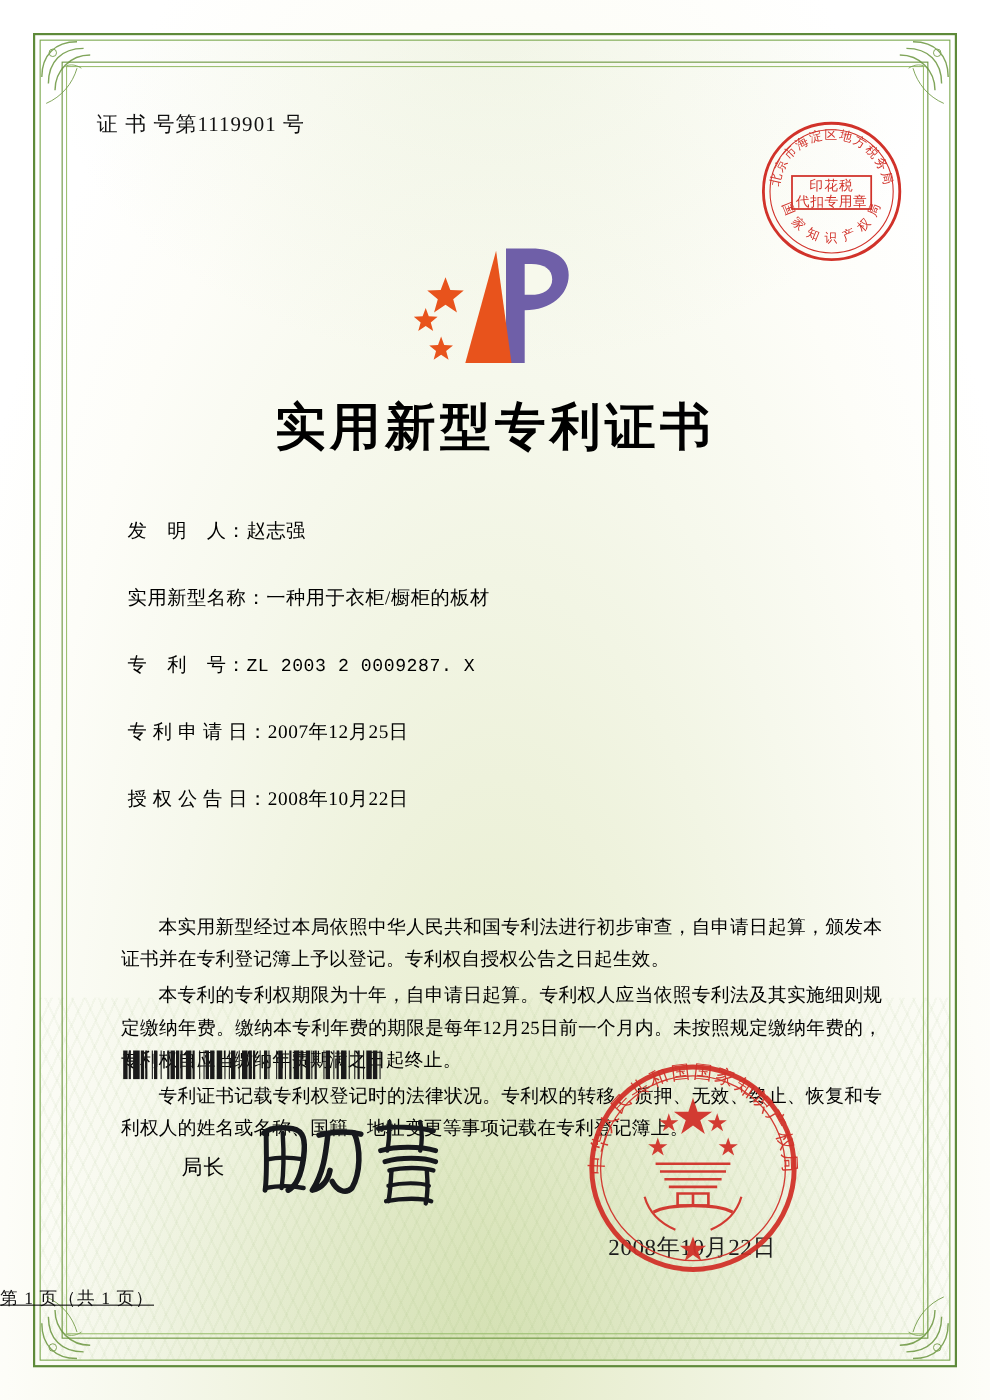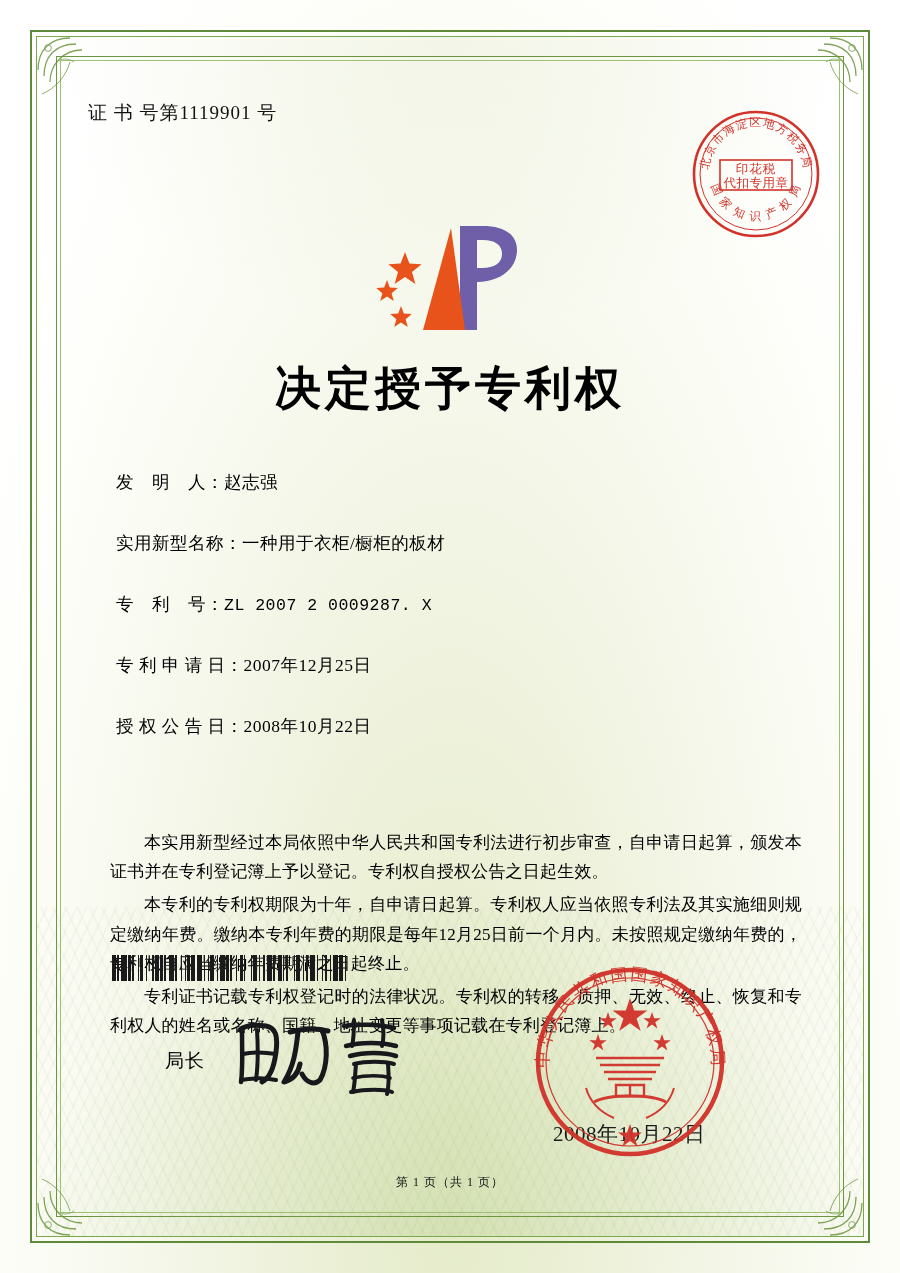--- a/index.html
+++ b/index.html
@@ -187,24 +187,25 @@
     top: 1120px;
     font-size: 21px;
     color: #1b1b1b;
     letter-spacing: 0.5px;
     font-family: "Liberation Serif", serif;
   }
   .page-no {
     position: absolute;
     left: 0; right: 0;
     bottom: 82px;
-    text-align: center;
-    font-size: 12px;
+    text-align: left;
+    font-size: 16px;
     color: #111;
     letter-spacing: 1px;
+    text-decoration: underline;
   }
 
   
   .seal-tax {
     position: absolute;
     right: 78px;
     top: 108px;
     width: 132px;
     height: 132px;
   }
@@ -292,31 +293,31 @@
         <path d="M86 10 L100 112 L58 112 Z" fill="#e8531c"></path>
 
         <g fill="#e8531c">
           <polygon points="40,34 44.4,45.6 56.6,46.2 47,54 50.4,66 40,59 29.6,66 33,54 23.4,46.2 35.6,45.6"></polygon>
           <polygon points="22,62 24.8,69.6 32.8,70 26.6,75.2 28.8,83 22,78.4 15.2,83 17.4,75.2 11.2,70 19.2,69.6"></polygon>
           <polygon points="36,88 38.8,95.6 46.8,96 40.6,101.2 42.8,109 36,104.4 29.2,109 31.4,101.2 25.2,96 33.2,95.6"></polygon>
         </g>
       </svg>
     </div>
 
-    <div class="title">决定授予专利权</div>
+    <div class="title">实用新型专利证书</div>
 
     <div class="fields">
       <div class="field-row">
         <span class="field-label">发　明　人：</span><span class="field-value">赵志强</span>
       </div>
       <div class="field-row">
         <span class="field-label">实用新型名称：</span><span class="field-value">一种用于衣柜/橱柜的板材</span>
       </div>
       <div class="field-row">
-        <span class="field-label">专　利　号：</span><span class="field-value mono">ZL 2007 2 0009287. X</span>
+        <span class="field-label">专　利　号：</span><span class="field-value mono">ZL 2003 2 0009287. X</span>
       </div>
       <div class="field-row">
         <span class="field-label">专 利 申 请 日：</span><span class="field-value">2007年12月25日</span>
       </div>
       <div class="field-row">
         <span class="field-label">授 权 公 告 日：</span><span class="field-value">2008年10月22日</span>
       </div>
     </div>
 
     <div class="paragraphs">

